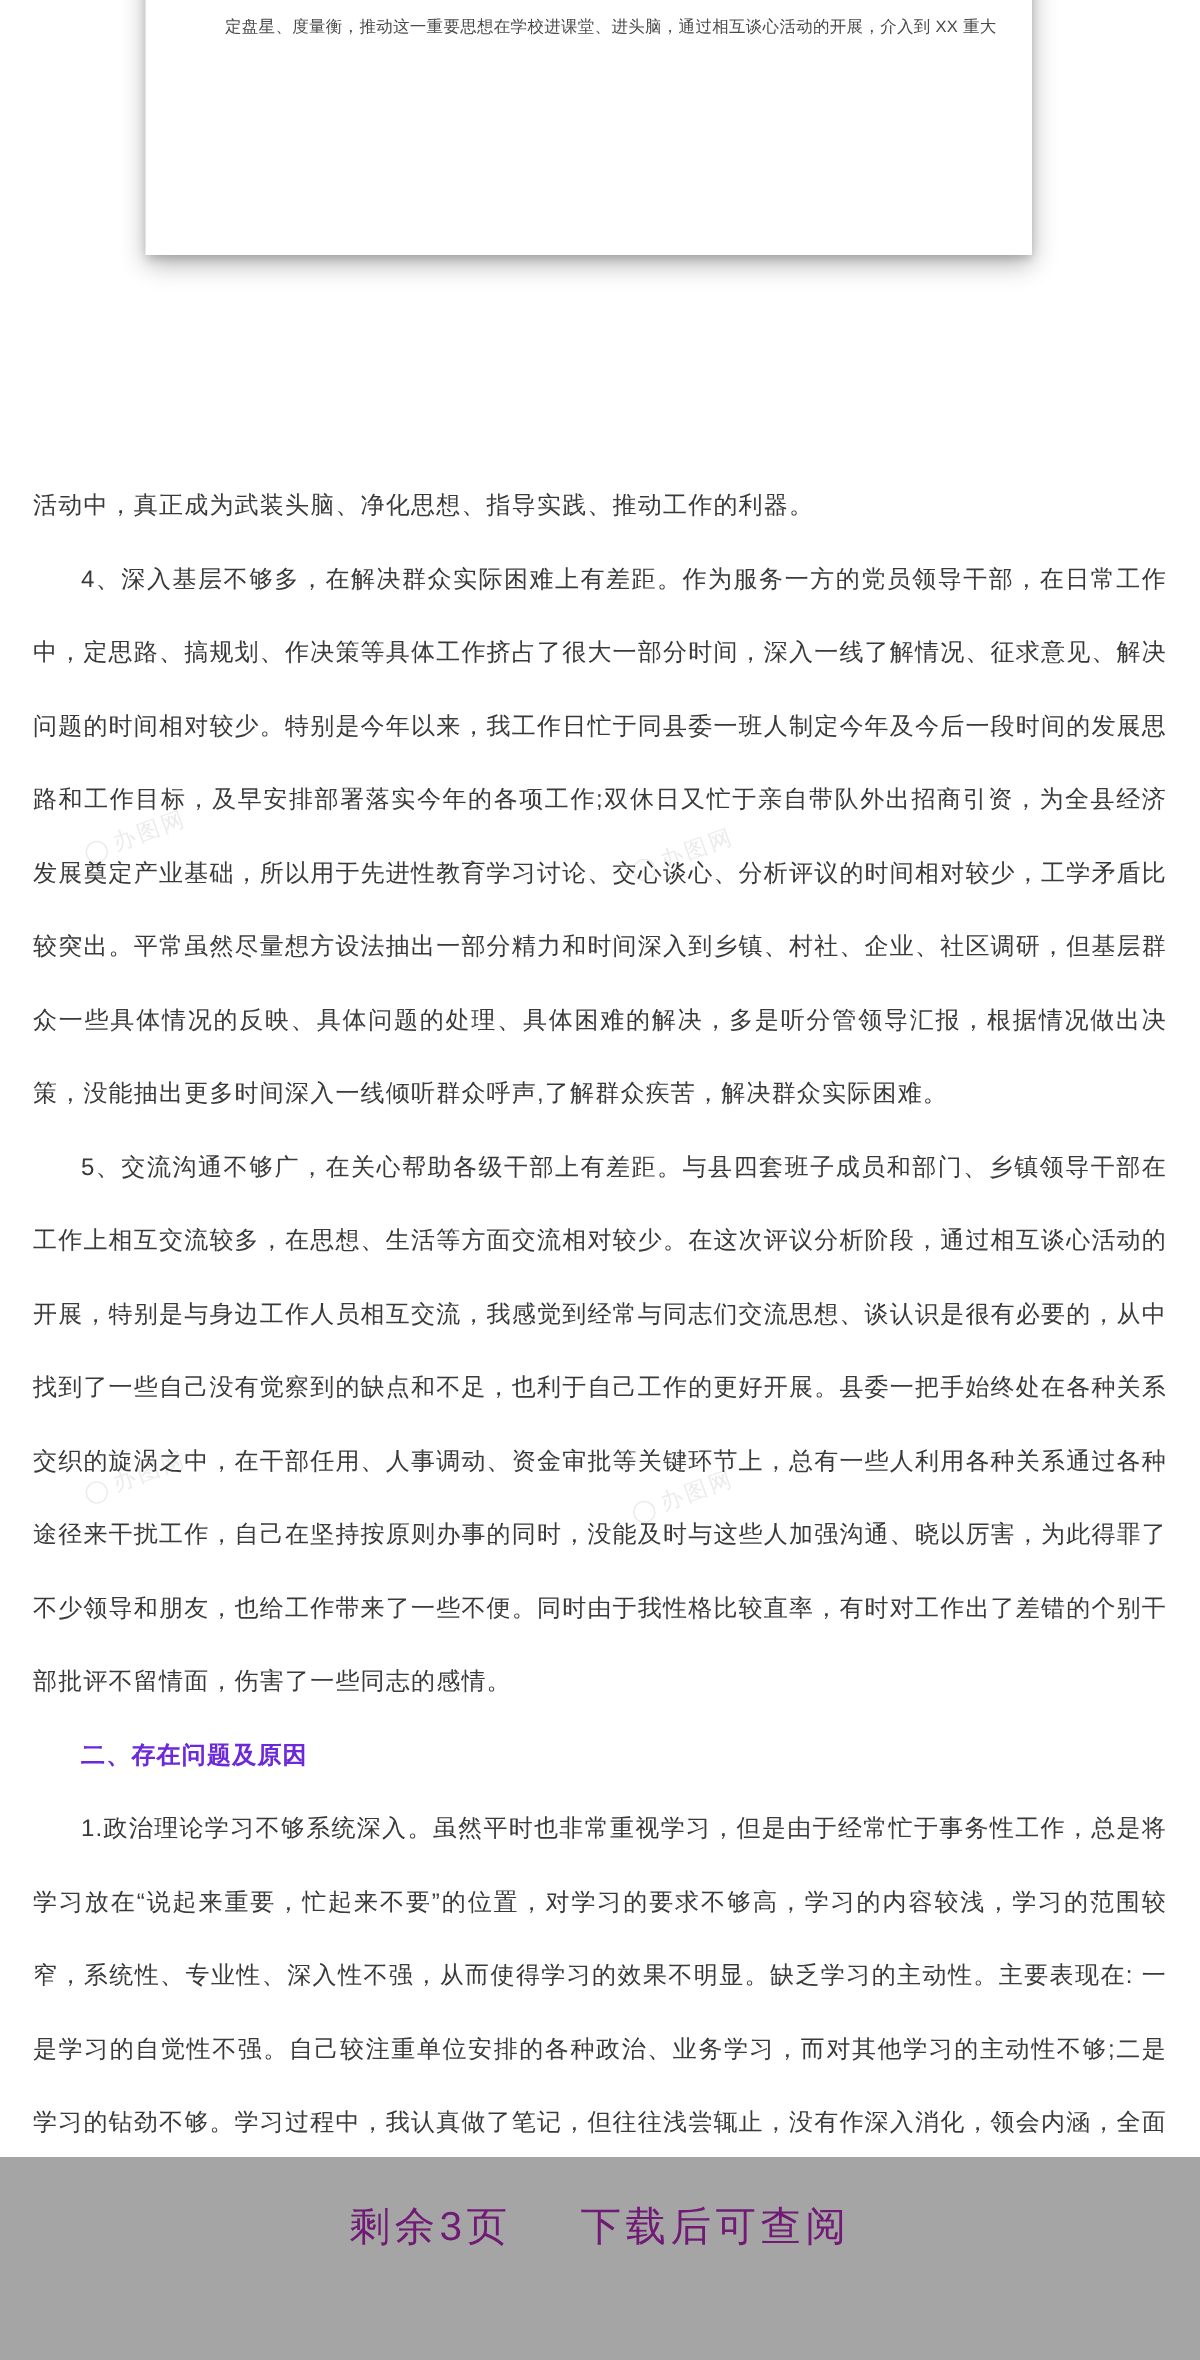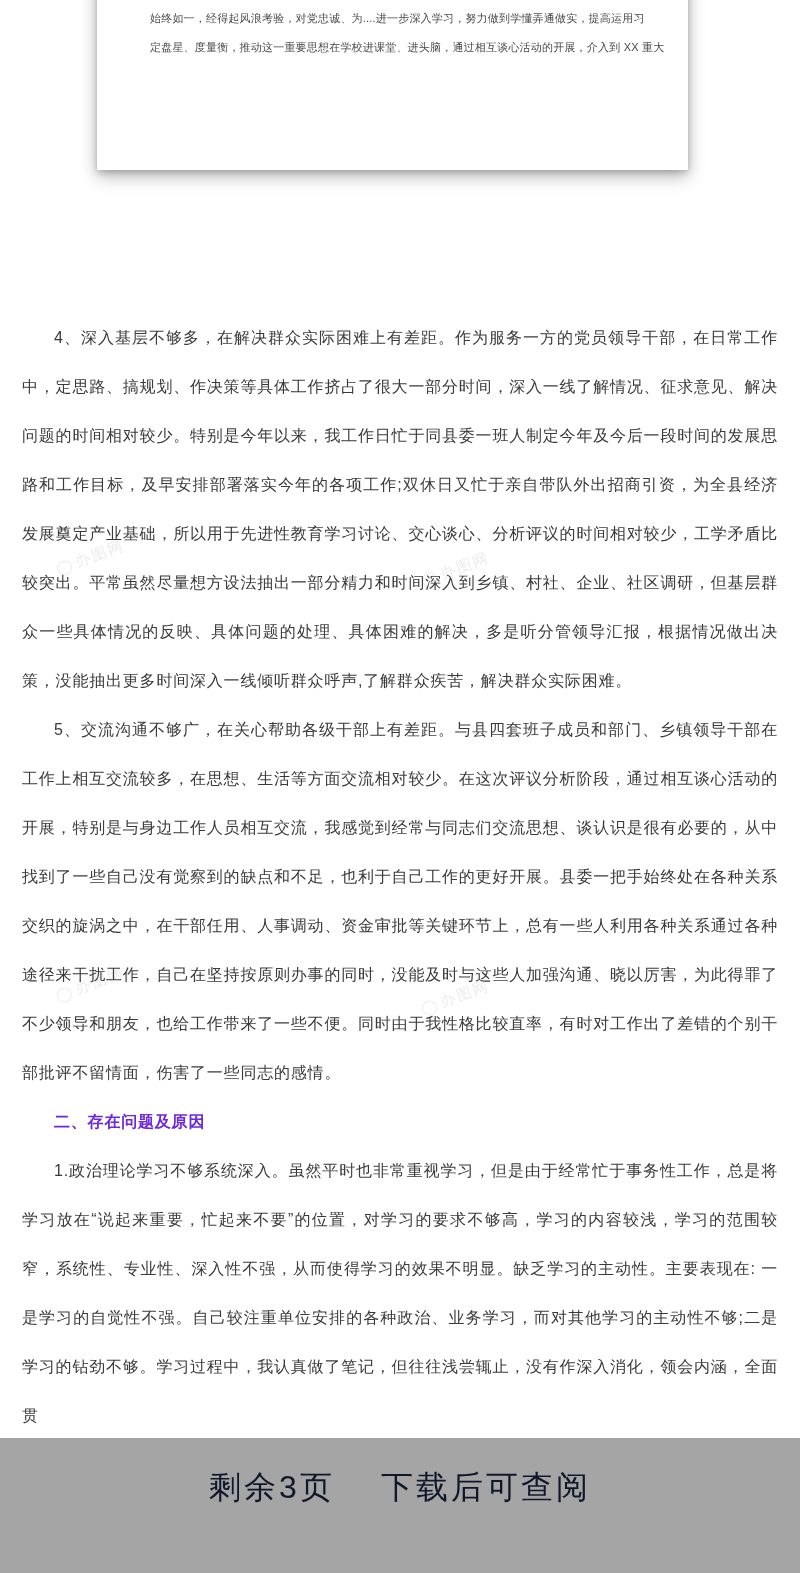--- a/index.html
+++ b/index.html
@@ -86,52 +86,52 @@
     height: 135px;
     background: #a5a5a5;
     display: flex;
     align-items: flex-start;
     justify-content: center;
     padding-top: 28px;
     box-sizing: border-box;
     cursor: pointer;
   }
   .footer-banner span {
-    font-size: 32px;
-    color: #0f172a;
+    font-size: 27px;
+    color: #701a75;
     letter-spacing: 3px;
   }
   .footer-gap { display: inline-block; width: 46px; }
 </style>
 </head>
 <body>
 
 <div class="stage">
 
   <div class="top-page">
     <div>
-        <div class="top-line">始终如一，经得起风浪考验，对党忠诚、为....进一步深入学习，努力做到学懂弄通做实，提高运用习</div>
         <div class="top-line">定盘星、度量衡，推动这一重要思想在学校进课堂、进头脑，通过相互谈心活动的开展，介入到 XX 重大</div>
       </div>
   </div>
 
   <div class="watermark" style="left:55px; top:548px;">
     <span class="wm-ring"></span><span>办图网</span>
   </div>
   <div class="watermark" style="left:420px; top:560px;">
     <span class="wm-ring"></span><span>办图网</span>
   </div>
   <div class="watermark" style="left:55px; top:975px;">
     <span class="wm-ring"></span><span>办图网</span>
   </div>
   <div class="watermark" style="left:420px; top:988px;">
     <span class="wm-ring"></span><span>办图网</span>
   </div>
 
   <div class="doc-body">
+      <p class="para">活动中，真正成为武装头脑、净化思想、指导实践、推动工作的利器。</p>
       <p class="para indent">4、深入基层不够多，在解决群众实际困难上有差距。作为服务一方的党员领导干部，在日常工作中，定思路、搞规划、作决策等具体工作挤占了很大一部分时间，深入一线了解情况、征求意见、解决问题的时间相对较少。特别是今年以来，我工作日忙于同县委一班人制定今年及今后一段时间的发展思路和工作目标，及早安排部署落实今年的各项工作;双休日又忙于亲自带队外出招商引资，为全县经济发展奠定产业基础，所以用于先进性教育学习讨论、交心谈心、分析评议的时间相对较少，工学矛盾比较突出。平常虽然尽量想方设法抽出一部分精力和时间深入到乡镇、村社、企业、社区调研，但基层群众一些具体情况的反映、具体问题的处理、具体困难的解决，多是听分管领导汇报，根据情况做出决策，没能抽出更多时间深入一线倾听群众呼声,了解群众疾苦，解决群众实际困难。</p>
       <p class="para indent">5、交流沟通不够广，在关心帮助各级干部上有差距。与县四套班子成员和部门、乡镇领导干部在工作上相互交流较多，在思想、生活等方面交流相对较少。在这次评议分析阶段，通过相互谈心活动的开展，特别是与身边工作人员相互交流，我感觉到经常与同志们交流思想、谈认识是很有必要的，从中找到了一些自己没有觉察到的缺点和不足，也利于自己工作的更好开展。县委一把手始终处在各种关系交织的旋涡之中，在干部任用、人事调动、资金审批等关键环节上，总有一些人利用各种关系通过各种途径来干扰工作，自己在坚持按原则办事的同时，没能及时与这些人加强沟通、晓以厉害，为此得罪了不少领导和朋友，也给工作带来了一些不便。同时由于我性格比较直率，有时对工作出了差错的个别干部批评不留情面，伤害了一些同志的感情。</p>
       <p class="para indent bold">二、存在问题及原因</p>
       <p class="para indent">1.政治理论学习不够系统深入。虽然平时也非常重视学习，但是由于经常忙于事务性工作，总是将学习放在“说起来重要，忙起来不要”的位置，对学习的要求不够高，学习的内容较浅，学习的范围较窄，系统性、专业性、深入性不强，从而使得学习的效果不明显。缺乏学习的主动性。主要表现在: 一是学习的自觉性不强。自己较注重单位安排的各种政治、业务学习，而对其他学习的主动性不够;二是学习的钻劲不够。学习过程中，我认真做了笔记，但往往浅尝辄止，没有作深入消化，领会内涵，全面贯</p>
     </div>
 
   <div class="footer-banner">
     <span>剩余3页</span>
     <span class="footer-gap"></span>
     <span>下载后可查阅</span>

